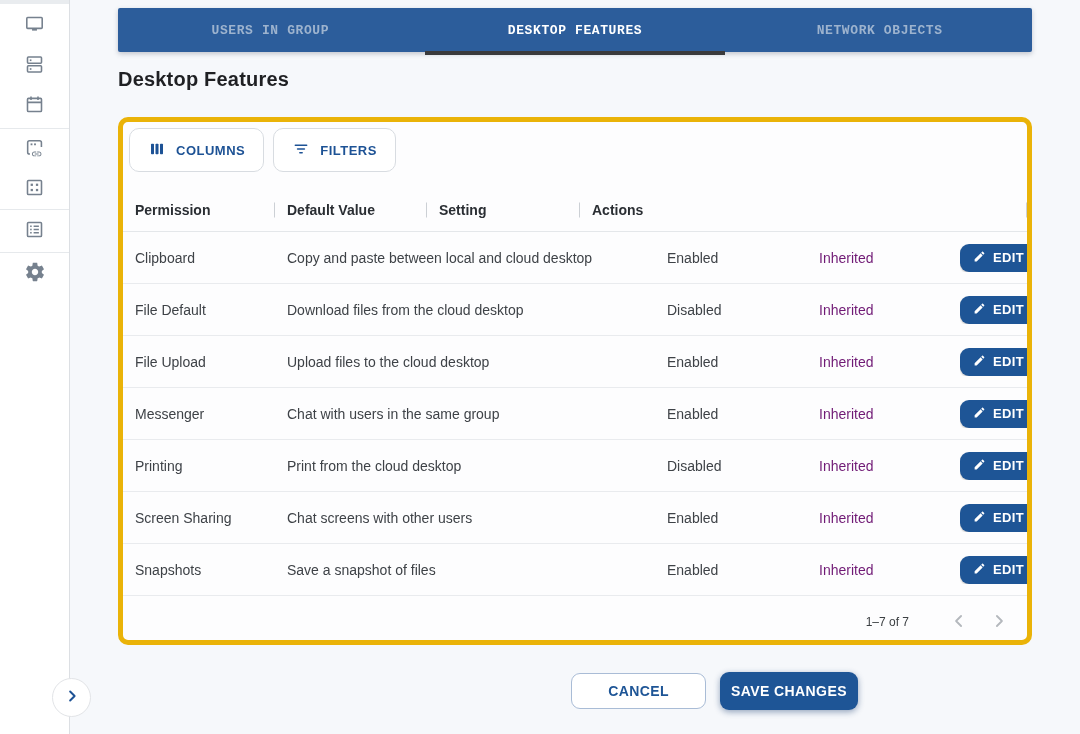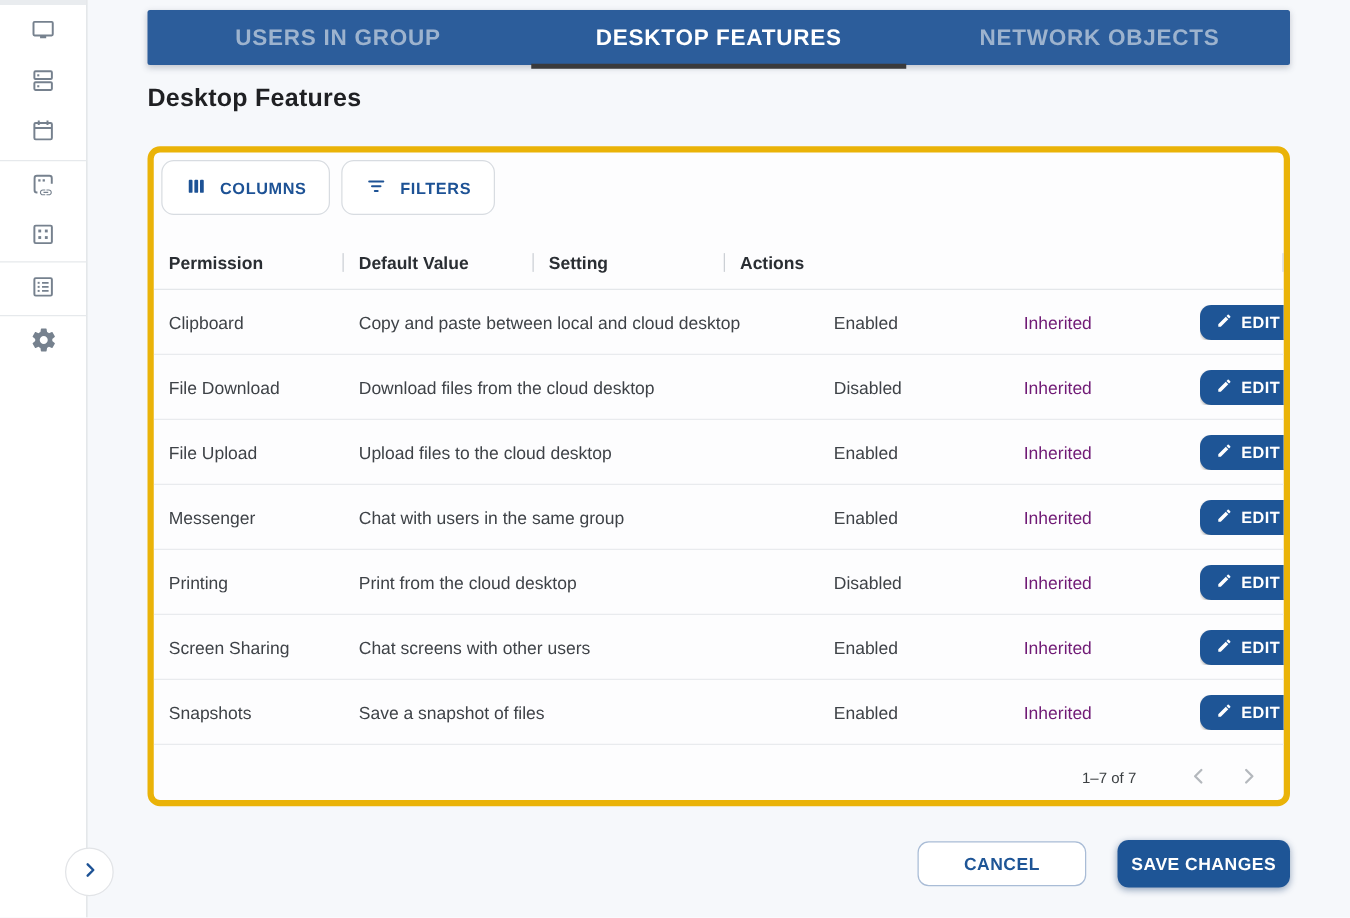--- a/index.html
+++ b/index.html
@@ -33,22 +33,22 @@
 
   
   .tabbar {
     position:absolute; left:118px; top:8px; width:914px; height:44px;
     background:var(--tabbar-bg,#2c5d9b); display:flex; border-radius:2px;
     box-shadow:0 2px 5px rgba(60,70,90,.28);
   }
   .tab {
     position:relative; flex:1 1 0; background:none; border:none; cursor:pointer;
     color:var(--tab-inactive,#9db3ce);
-    font-family:Liberation Sans, sans-serif;
-    font-size:18px; font-weight:700; letter-spacing:.6px;
+    font-family:Liberation Mono, monospace;
+    font-size:13px; font-weight:700; letter-spacing:.6px;
   }
   .tab.active { color:#ffffff; }
   .tab .indicator { display:none; position:absolute; left:2px; right:2px; bottom:-3px; height:4px;
     background:var(--tab-indicator,#3a3a3c); }
   .tab.active .indicator { display:block; }
 
   
   .page-title {
     position:absolute; left:118px; top:68px; margin:0;
     font-size:20px; font-weight:600; color:#1f2023; letter-spacing:.2px;
@@ -97,22 +97,22 @@
     padding-right:14px; font-size:12px; color:#3c4043;
   }
   .pager .range { margin-right:24px; }
   .pager-btn {
     width:28px; height:28px; margin-left:12px; background:none; border:none; padding:0;
     display:flex; align-items:center; justify-content:center; color:#b4b8bd; cursor:default;
   }
 
   
   .footer-actions {
-    position:absolute; top:672px; left:0; width:1032px;
-    display:flex; justify-content:flex-end; align-items:center; gap:25px;
+    position:absolute; top:672px; left:0; width:858px;
+    display:flex; justify-content:flex-end; align-items:center; gap:14px;
   }
   .btn-cancel {
     width:135px; height:36px; background:#fff; border:1px solid #a9bcd6; border-radius:9px;
     color:var(--primary-btn,#1e5596); cursor:pointer;
     font-family:"Liberation Sans", sans-serif; font-size:14px; font-weight:700; letter-spacing:.4px;
   }
   .btn-save {
     width:138px; height:38px; background:var(--primary-btn,#1e5596); border:none; border-radius:9px;
     color:#fff; cursor:pointer; box-shadow:0 2px 6px rgba(25,60,110,.45);
     font-family:"Liberation Sans", sans-serif; font-size:14px; font-weight:700; letter-spacing:.4px;
@@ -269,21 +269,21 @@
             <svg width="13" height="13" viewBox="0 0 24 24" fill="#ffffff">
               <path d="M3 17.25V21h3.75L17.81 9.94l-3.75-3.75L3 17.25zM20.71 7.04c.39-.39.39-1.02 0-1.41l-2.34-2.34c-.39-.39-1.02-.39-1.41 0l-1.83 1.83 3.75 3.75 1.83-1.83z"></path>
             </svg>
           </span>
           <span>EDIT</span>
         </button>
       </div>
     </div>
 
     <div class="grid-row">
-      <div class="cell c1">File Download</div>
+      <div class="cell c1">File Default</div>
       <div class="cell c2">Download files from the cloud desktop</div>
       <div class="cell c3">Disabled</div>
       <div class="cell c4 setting">Inherited</div>
       <div class="cell c5 actions">
         <button class="edit-btn">
           <span>
             <svg width="13" height="13" viewBox="0 0 24 24" fill="#ffffff">
               <path d="M3 17.25V21h3.75L17.81 9.94l-3.75-3.75L3 17.25zM20.71 7.04c.39-.39.39-1.02 0-1.41l-2.34-2.34c-.39-.39-1.02-.39-1.41 0l-1.83 1.83 3.75 3.75 1.83-1.83z"></path>
             </svg>
           </span>

